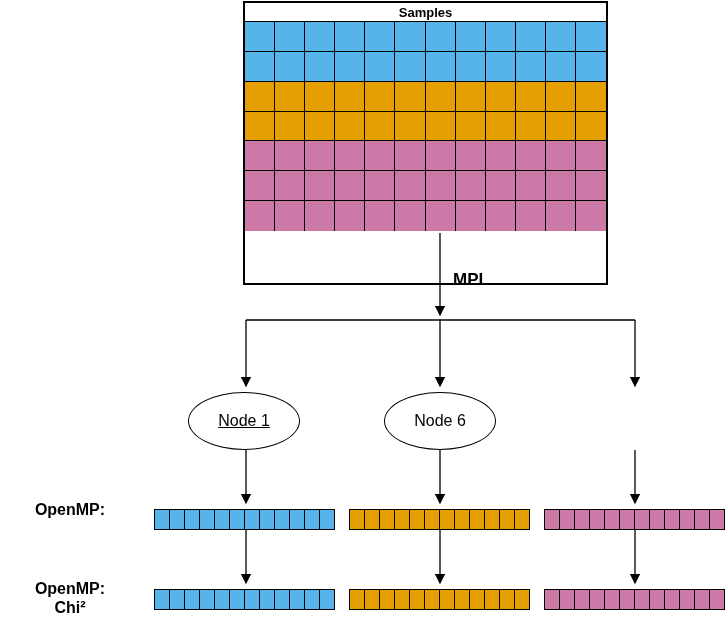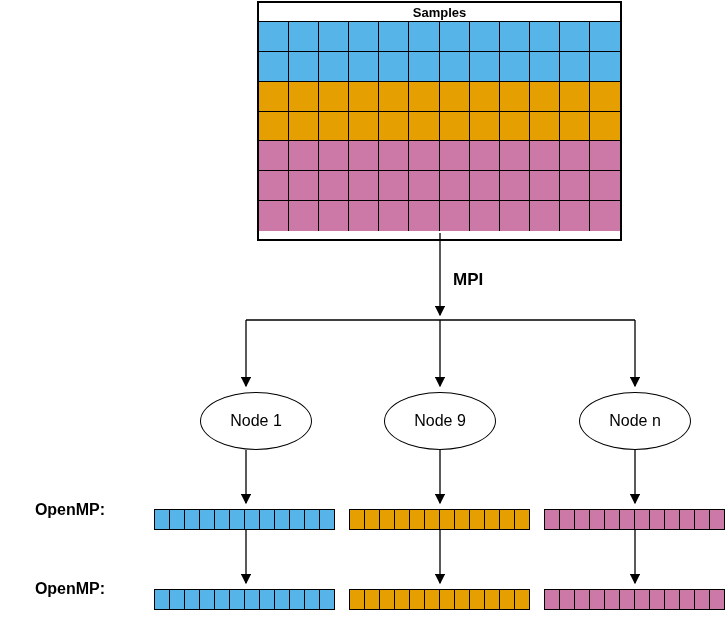--- a/index.html
+++ b/index.html
@@ -10,22 +10,22 @@
     height: 632px;
     background: #fff;
     font-family: "Liberation Sans", "DejaVu Sans", sans-serif;
     color: #000;
     overflow: hidden;
   }
 
   
   .samples-table {
     position: absolute;
-    left: 257px; top: 1px;
-    width: 365px; height: 240px;
+    left: 243px; top: 1px;
+    width: 365px; height: 284px;
     border: 2px solid #000;
     background: #fff;
   }
   .samples-header {
     height: 19px;
     line-height: 19px;
     text-align: center;
     font-weight: bold;
     font-size: 13px;
     border-bottom: 1px solid #000;
@@ -85,21 +85,21 @@
     top: 392px;
     width: 112px; height: 58px;
     border: 1px solid #000;
     border-radius: 50%;
     background: #fff;
     display: flex;
     align-items: center;
     justify-content: center;
     font-size: 16px;
   }
-  .node.n0 { left: 200px; }
+  .node.n0 { left: 188px; text-decoration: underline; }
   .node.n1 { left: 384px; }
   .node.n2 { left: 579px; }
 
   
   .bar {
     position: absolute;
     width: 181px; height: 21px;
     border: 1.5px solid #000;
     display: flex;
   }
@@ -227,32 +227,30 @@
     <line x1="440" y1="530" x2="440" y2="583" stroke="#000" stroke-width="1.3" marker-end="url(#arrowhead)"></line>
     <line x1="635" y1="530" x2="635" y2="583" stroke="#000" stroke-width="1.3" marker-end="url(#arrowhead)"></line>
   </svg>
 
   <div class="mpi-label">MPI</div>
 
   <div class="node n0">
     <span>Node 1</span>
   </div>
   <div class="node n1">
-    <span>Node 9</span>
-  </div>
-  <div class="node n2">
-    <span>Node n</span>
+    <span>Node 6</span>
   </div>
 
 
   <div class="stage-label encrypt">
     <div>OpenMP:</div>
   </div>
   <div class="stage-label chi">
     <div>OpenMP:</div>
+    <div>Chi²</div>
   </div>
 
   <div class="bar encrypt c0">
       <div class="bar-cell" style="background: rgb(86, 180, 233);"></div>
       <div class="bar-cell" style="background: rgb(86, 180, 233);"></div>
       <div class="bar-cell" style="background: rgb(86, 180, 233);"></div>
       <div class="bar-cell" style="background: rgb(86, 180, 233);"></div>
       <div class="bar-cell" style="background: rgb(86, 180, 233);"></div>
       <div class="bar-cell" style="background: rgb(86, 180, 233);"></div>
       <div class="bar-cell" style="background: rgb(86, 180, 233);"></div>

